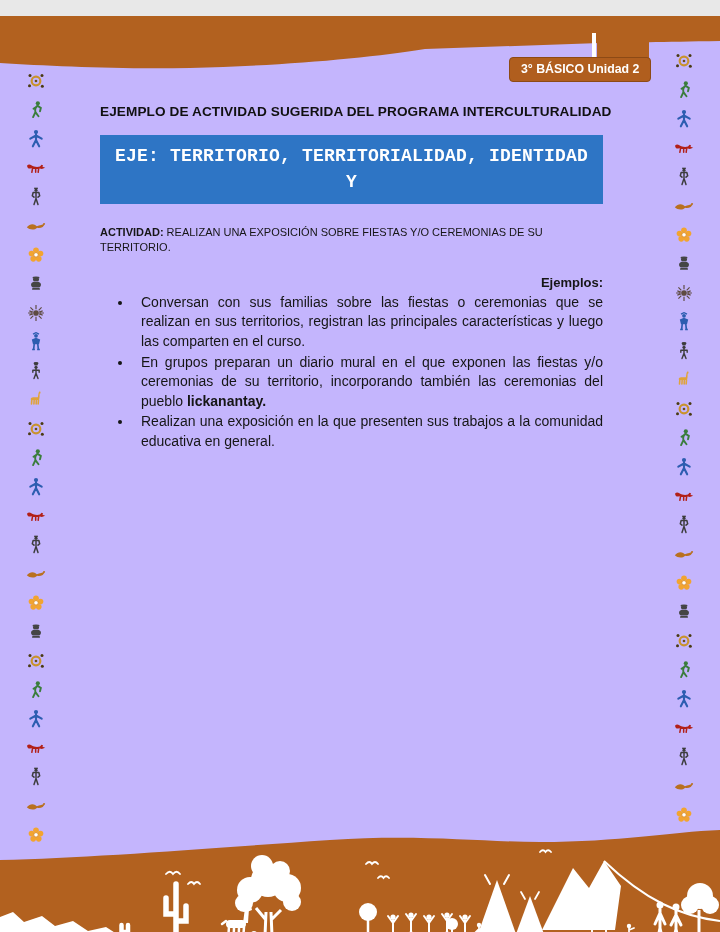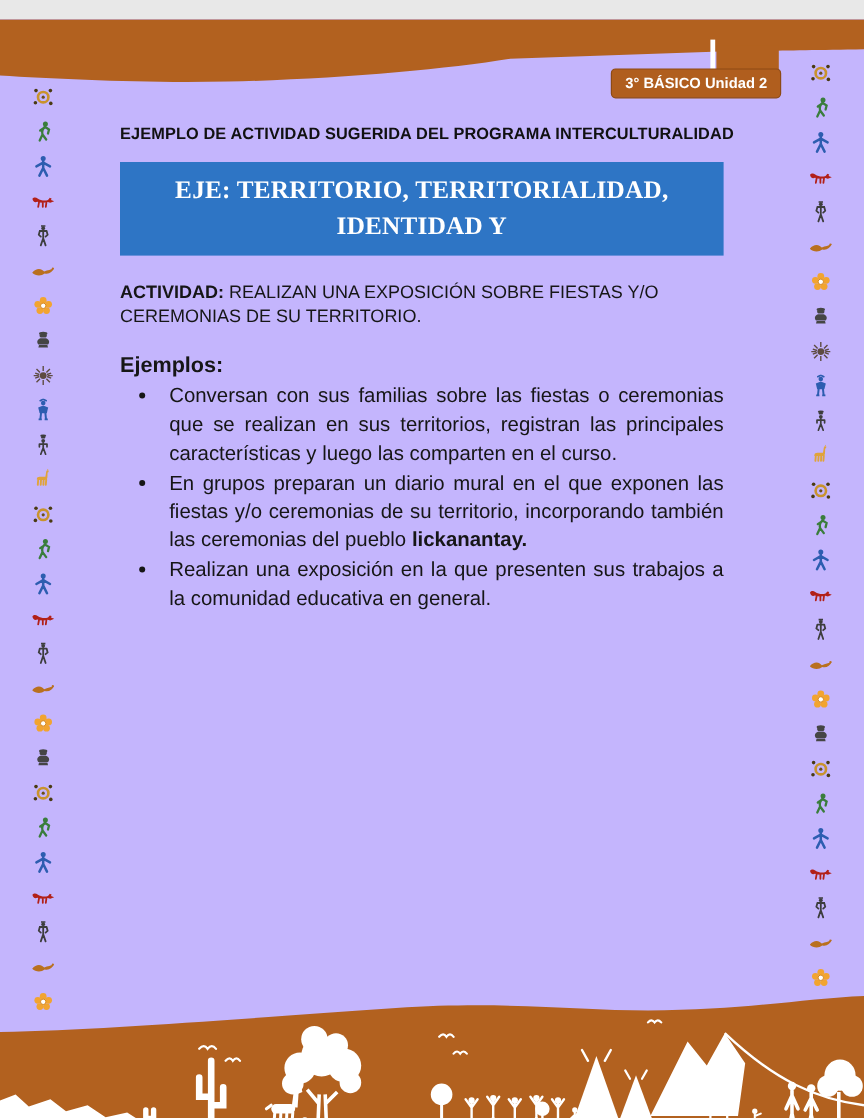--- a/index.html
+++ b/index.html
@@ -26,28 +26,28 @@
   .icon{width:20px;height:20px;display:block;}
 
   
   .content{position:absolute;left:100px;top:88px;width:503px;}
   .doc-title{
     font-size:13.6px;font-weight:bold;text-align:left;white-space:nowrap;
     letter-spacing:0.1px;color:#111;
   }
   .eje-banner{
     margin-top:16px;background:#2e75c5;color:#ffffff;text-align:center;
-    font-family:Liberation Serif, serif;font-weight:bold;font-size:21px;
+    font-family:Liberation Mono, monospace;font-weight:bold;font-size:18px;
     line-height:1.45;padding:8px 4px 9px;letter-spacing:0.2px;
   }
-  .activity-line{margin-top:21px;font-size:15px;line-height:1.35;}
+  .activity-line{margin-top:21px;font-size:11px;line-height:1.35;}
   .activity-line b{font-weight:bold;}
-  .examples-label{margin-top:20px;font-size:18px;font-weight:bold;}
+  .examples-label{margin-top:20px;font-size:13px;font-weight:bold;text-align:right;}
   ul.example-list{
-    margin:3px 0 0 0;padding:0 0 0 33px;font-size:17px;line-height:1.4;
+    margin:3px 0 0 0;padding:0 0 0 33px;font-size:14px;line-height:1.4;
     text-align:justify;
   }
   ul.example-list li{padding-left:8px;margin-bottom:1px;}
 </style>
 </head>
 <body>
 
 <div class="page">
 
   <div class="top-band">

